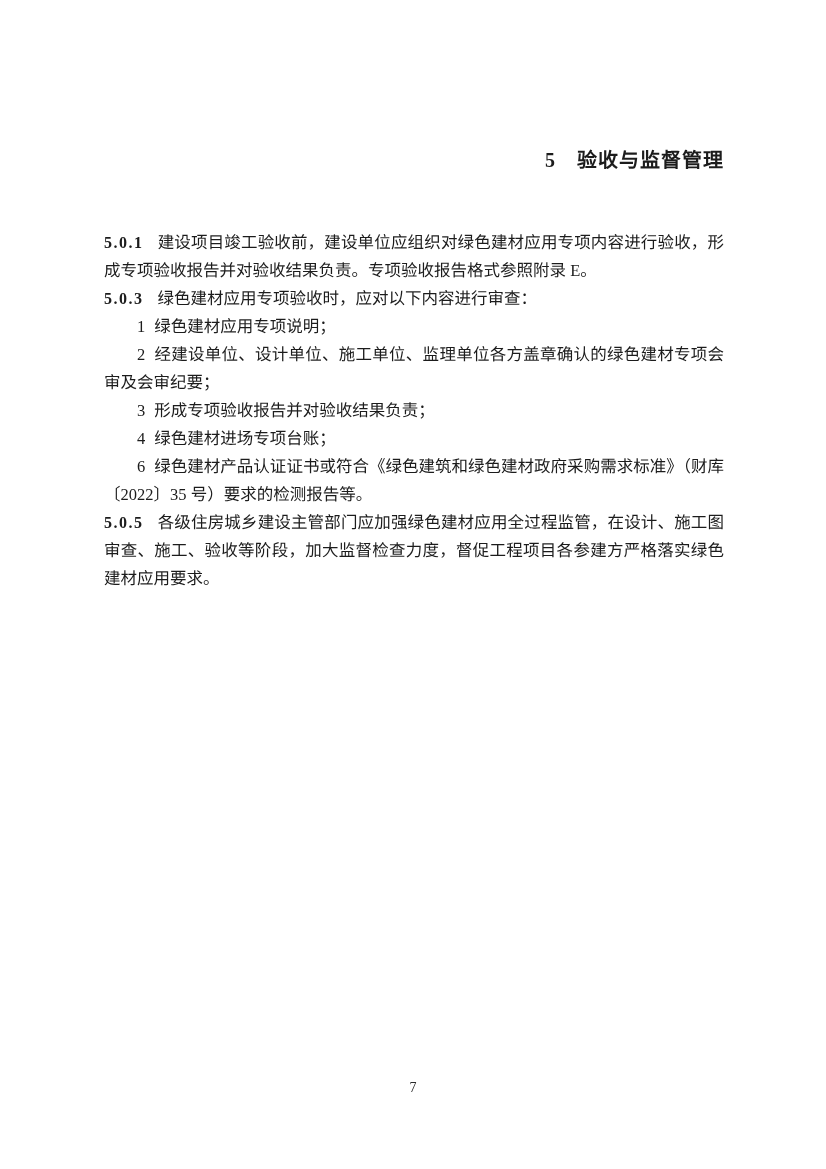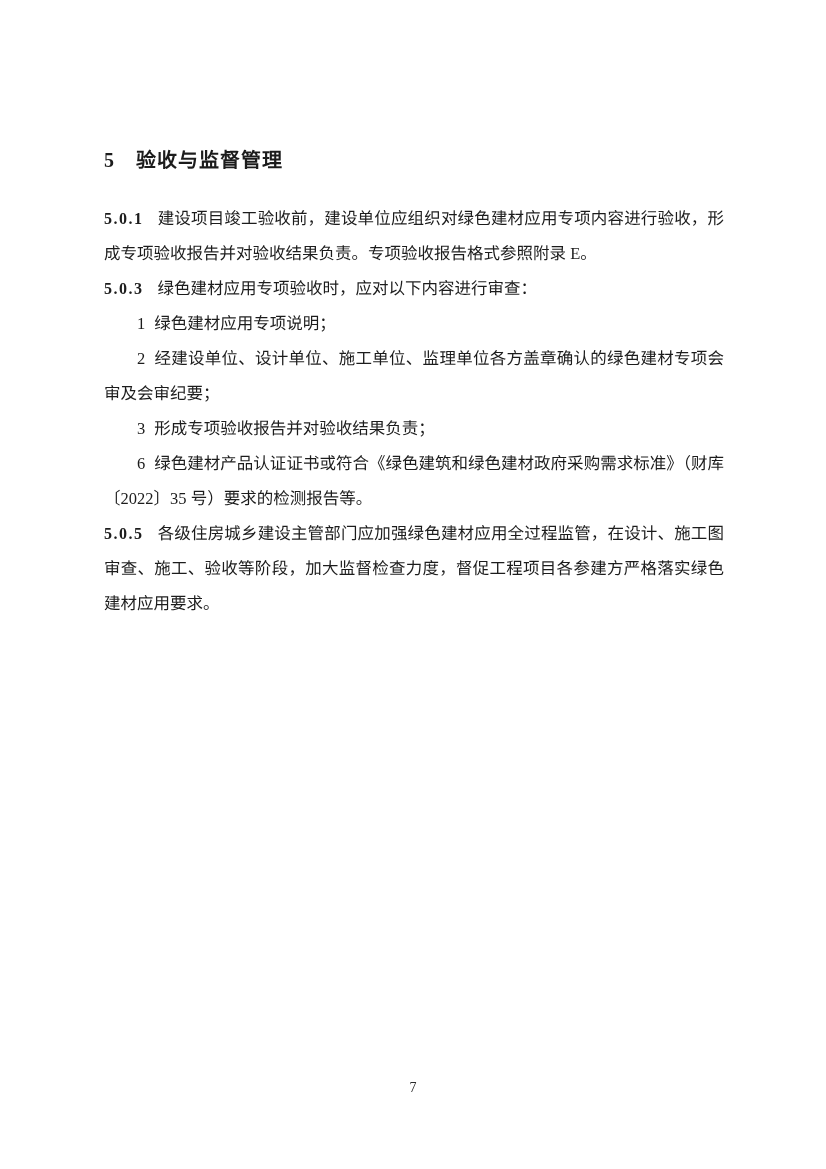--- a/index.html
+++ b/index.html
@@ -18,35 +18,35 @@
     box-sizing: border-box;
   }
   .content {
     position: absolute;
     left: 104px;
     right: 102px;
     top: 0;
   }
   .chapter-heading {
     margin-top: 146px;
-    text-align: left;
+    text-align: right;
     font-size: 20px;
     font-weight: bold;
     line-height: 28px;
     letter-spacing: 1px;
     white-space: nowrap;
   }
   .chapter-heading .chapter-num {
     margin-right: 20px;
     letter-spacing: 2px;
   }
   .body-text {
-    margin-top: 27px;
+    margin-top: 55px;
     font-size: 16.5px;
-    line-height: 35px;
+    line-height: 28px;
     text-align: justify;
     text-justify: inter-ideograph;
   }
   .clause, .list-item {
     margin: 0;
     padding: 0;
   }
   .clause-num {
     font-weight: bold;
     letter-spacing: 1.5px;
@@ -83,20 +83,21 @@
 
 
       <p class="clause"><span class="clause-num">5.0.3</span><span>绿色建材应用专项验收时，应对以下内容进行审查：</span></p>
 
       <p class="list-item"><span class="item-num">1</span><span>绿色建材应用专项说明；</span></p>
 
       <p class="list-item"><span class="item-num">2</span><span>经建设单位、设计单位、施工单位、监理单位各方盖章确认的绿色建材专项会审及会审纪要；</span></p>
 
       <p class="list-item"><span class="item-num">3</span><span>形成专项验收报告并对验收结果负责；</span></p>
 
+      <p class="list-item"><span class="item-num">4</span><span>绿色建材进场专项台账；</span></p>
 
 
       <p class="list-item"><span class="item-num">6</span><span>绿色建材产品认证证书或符合《绿色建筑和绿色建材政府采购需求标准》（财库〔2022〕35 号）要求的检测报告等。</span></p>
 
 
       <p class="clause"><span class="clause-num">5.0.5</span><span>各级住房城乡建设主管部门应加强绿色建材应用全过程监管，在设计、施工图审查、施工、验收等阶段，加大监督检查力度，督促工程项目各参建方严格落实绿色建材应用要求。</span></p>
 
     </div>
   </div>
 

